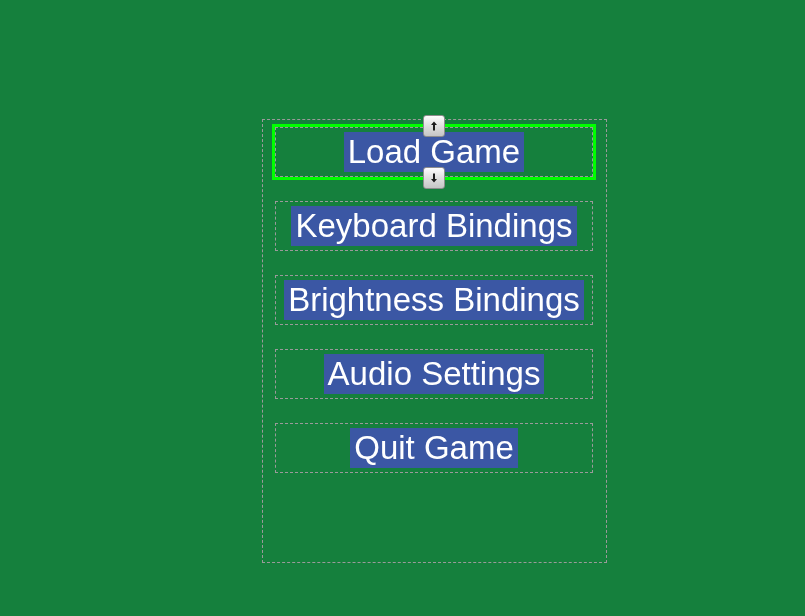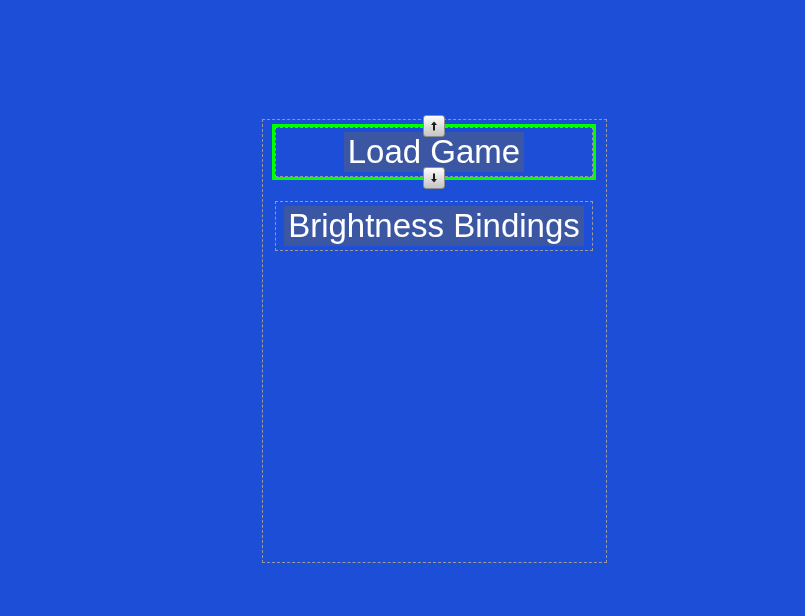--- a/index.html
+++ b/index.html
@@ -14,21 +14,21 @@
     overflow: hidden;
     position: relative;
   }
 
   #screen {
     position: absolute;
     left: 0;
     top: 0;
     width: 805px;
     height: 616px;
-    background: #1d4ed8;
+    background: #15803d;
   }
 
   
   #menu-panel {
     position: absolute;
     left: 262px;
     top: 119px;
     width: 345px;
     height: 444px;
     border: 1px dashed #9a9a9a;
@@ -139,24 +139,33 @@
         <span class="menu-label">Load Game</span>
         <div class="arrow-button down">
           <span class="arrow-glyph">
             <svg width="12" height="12" viewBox="0 0 12 12" aria-hidden="true">
               <path d="M6 10.5 L3 7 L5 7 L5 1.5 L7 1.5 L7 7 L9 7 Z" fill="currentColor"></path>
             </svg>
           </span>
         </div>
       </div>
 
+      <div class="menu-item">
+        <span class="menu-label">Keyboard Bindings</span>
+      </div>
 
 
       <div class="menu-item">
         <span class="menu-label">Brightness Bindings</span>
       </div>
 
+      <div class="menu-item">
+        <span class="menu-label">Audio Settings</span>
+      </div>
 
+      <div class="menu-item">
+        <span class="menu-label">Quit Game</span>
+      </div>
 
     </div>
   </div>
 
 </div>
 
 </body></html>

